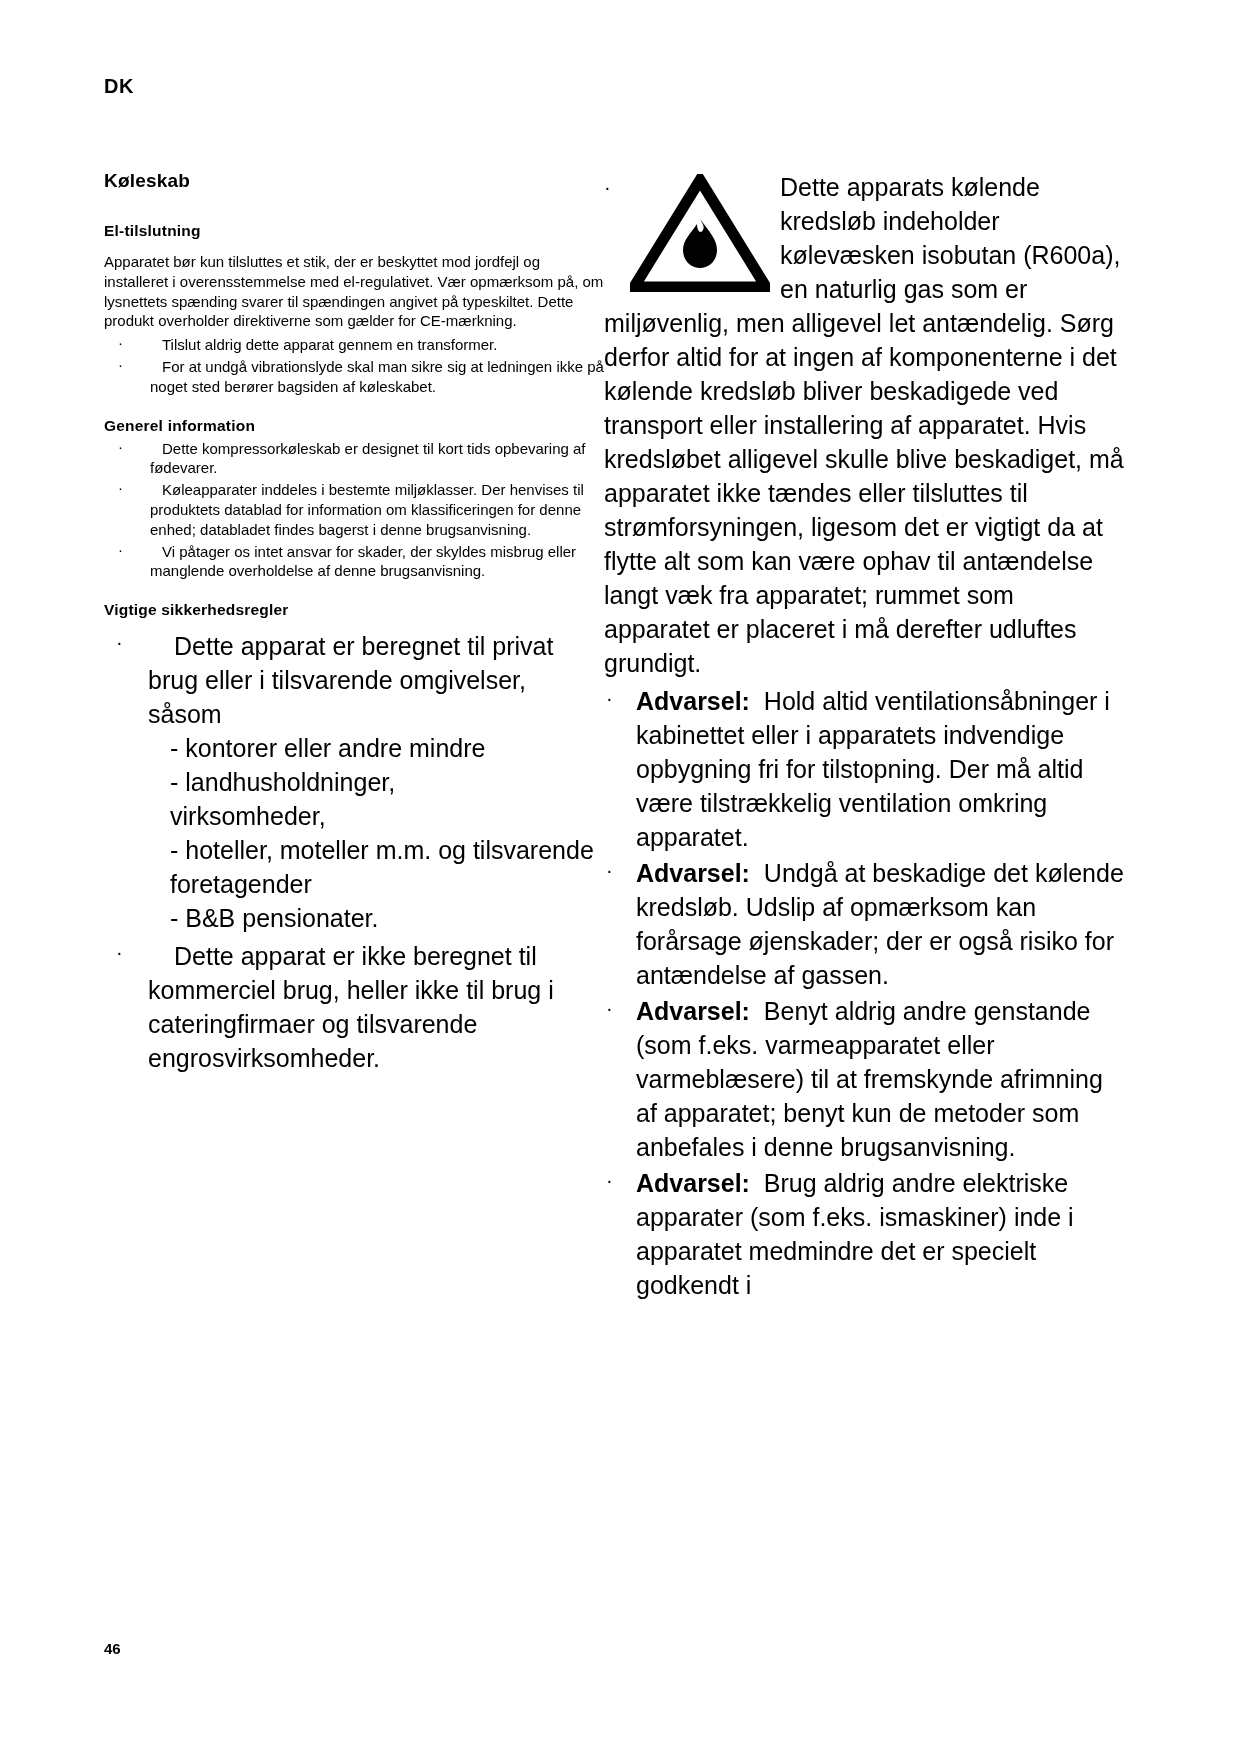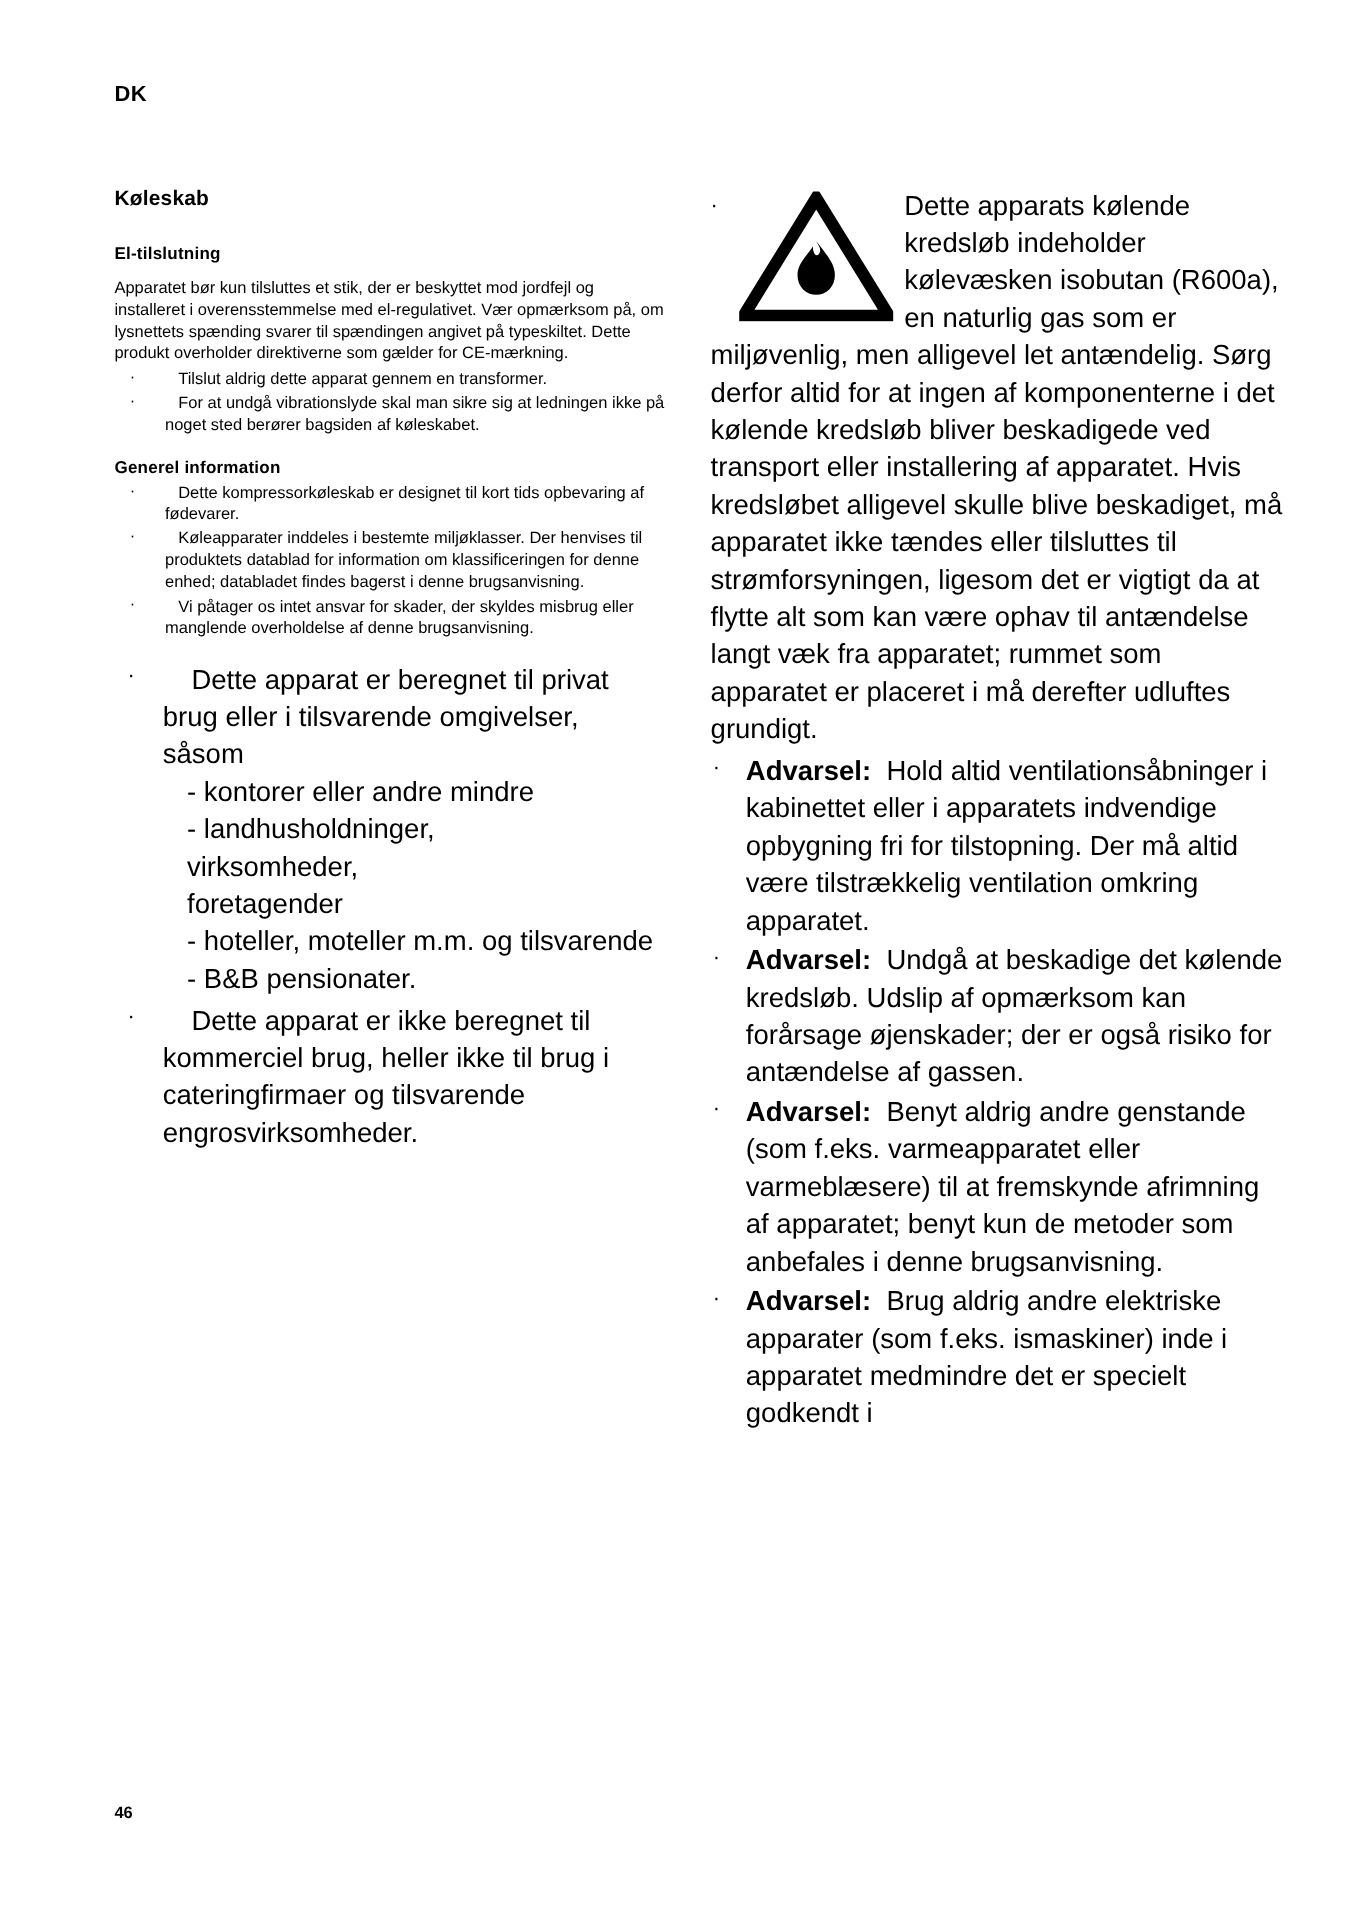--- a/index.html
+++ b/index.html
@@ -36,21 +36,20 @@
     font-size: 15px;
     font-weight: bold;
     text-align: right;
   }
   .columns {
     position: absolute;
     left: 88px;
     top: 170px;
     width: 1070px;
     display: flex;
-    gap: 42px;
   }
   .col-left {
     width: 500px;
   }
   .col-right {
     width: 520px;
   }
 
   h1.doc-title {
     font-size: 19px;
@@ -210,30 +209,31 @@
         <li class="indent-first">
           <span class="bullet">·</span>
           <span class="li-text">Køleapparater inddeles i bestemte miljøklasser. Der henvises til produktets datablad for information om klassificeringen for denne enhed; databladet findes bagerst i denne brugsanvisning.</span>
         </li>
         <li class="indent-first">
           <span class="bullet">·</span>
           <span class="li-text">Vi påtager os intet ansvar for skader, der skyldes misbrug eller manglende overholdelse af denne brugsanvisning.</span>
         </li>
       </ul>
 
+      <h2 class="sec-head" style="margin-bottom:10px;">Vigtige sikkerhedsregler</h2>
       <ul class="big-list">
         <li>
           <span class="bullet">·</span>
           <span class="li-text">Dette apparat er beregnet til privat brug eller i tilsvarende omgivelser, såsom</span>
           <div class="sub-lines">
             <div>- kontorer eller andre mindre</div>
             <div>- landhusholdninger,</div>
             <div>virksomheder,</div>
+            <div>- hoteller, moteller m.m. og tilsvarende</div>
             <div>foretagender</div>
-            <div>- hoteller, moteller m.m. og tilsvarende</div>
             <div>- B&amp;B pensionater.</div>
           </div>
         </li>
         <li>
           <span class="bullet">·</span>
           <span class="li-text">Dette apparat er ikke beregnet til kommerciel brug, heller ikke til brug i cateringfirmaer og tilsvarende engrosvirksomheder.</span>
         </li>
       </ul>
 
     </div>

